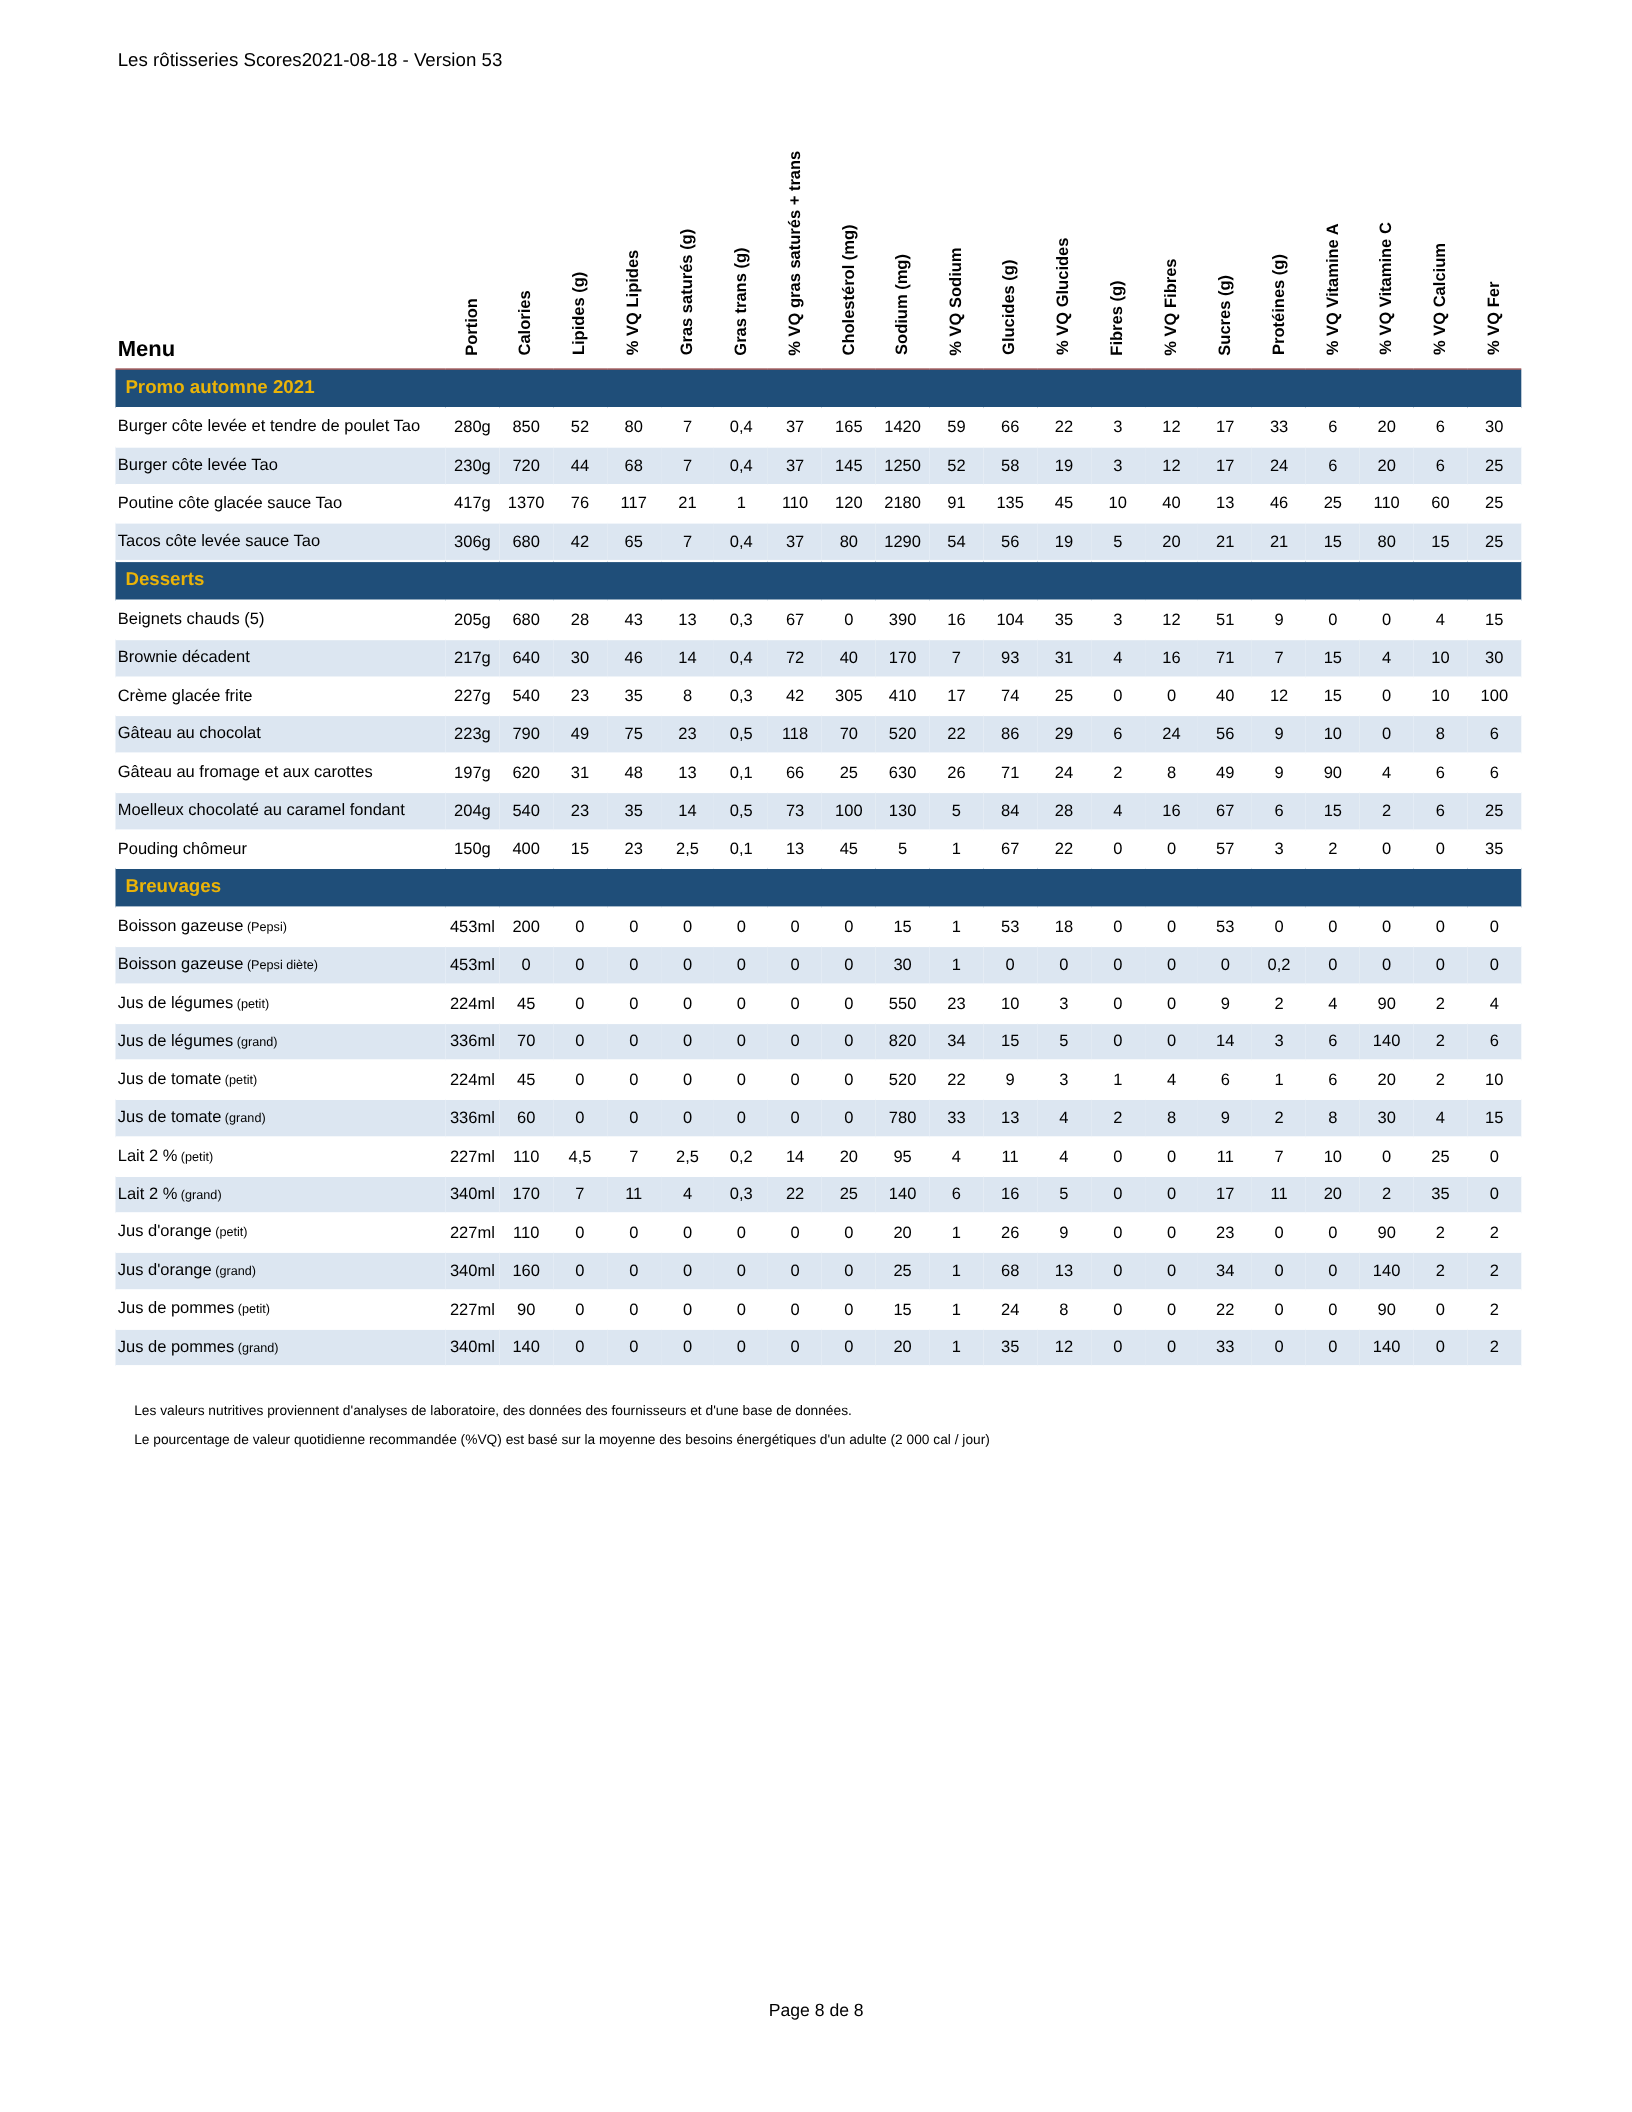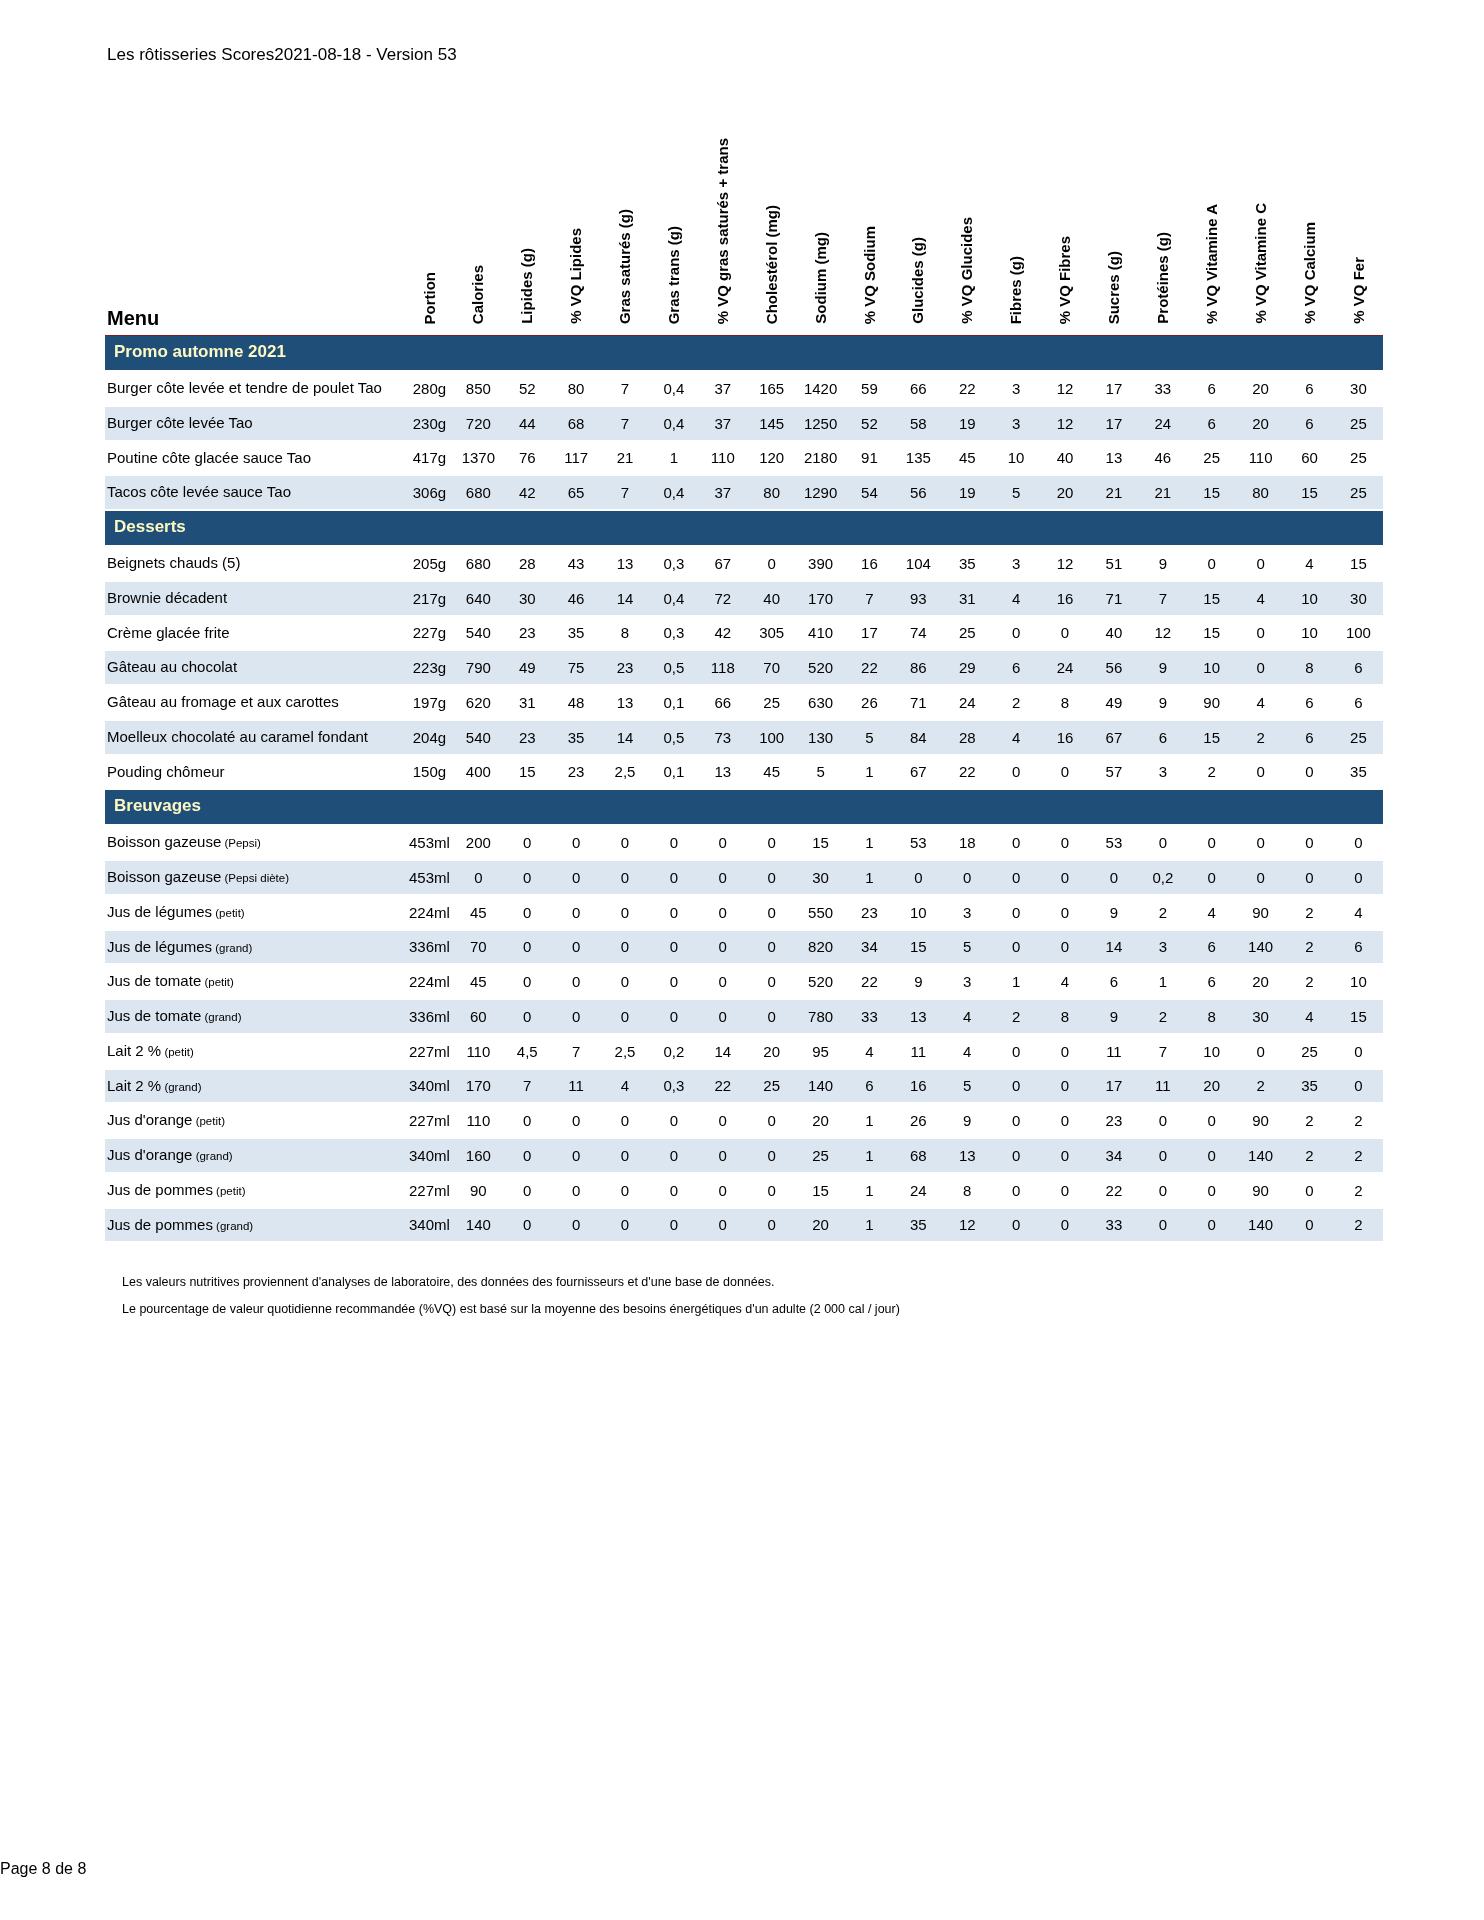--- a/index.html
+++ b/index.html
@@ -40,37 +40,37 @@
   }
   th.rot span{
     display:inline-block;
     writing-mode:vertical-rl;
     transform:rotate(180deg);
     white-space:nowrap;
     font-size:15px;font-weight:bold;line-height:1.05;
   }
   tbody td{border-bottom:2px solid #fff;vertical-align:middle;}
   td.band{
-    background:var(--band-color);color:#fef9c3;
+    background:var(--band-color);color:#eab308;
     font-weight:bold;font-size:17px;
     padding:6px 0 8px 9px;
   }
   tr.alt td{background:var(--alt-row-color);}
   td.name{
     font-size:15px;text-align:left;
     padding:7px 21px 7px 2px;line-height:1.25;
   }
   td.val{font-size:15px;text-align:center;padding:7px 0;}
   .small-note{font-size:11.5px;}
   .notes{margin-top:32px;}
   .notes-label{font-size:15px;}
   .note-line{font-size:12.5px;margin:12px 0 0 17px;line-height:1.2;}
   .page-footer{
     position:absolute;top:1820px;left:0;width:100%;
-    font-size:16px;margin-top:40px;
+    text-align:center;font-size:16px;
   }
 </style>
 </head>
 <body>
 
 <div class="page">
 
   <div class="doc-header">
     <span>Les rôtisseries Scores</span>
     <span>2021-08-18 - Version 53</span>

